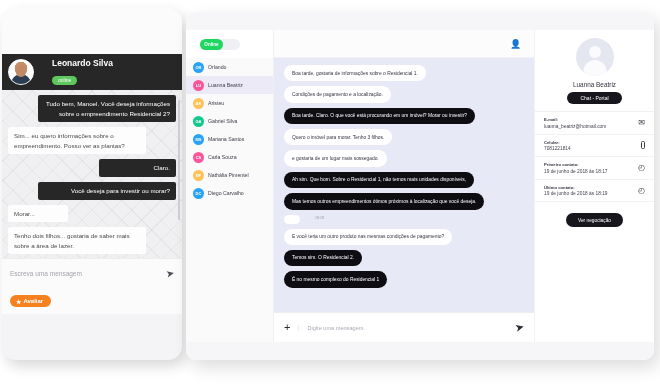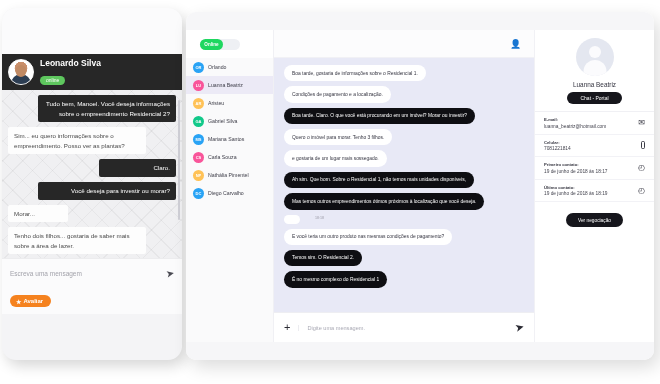--- a/index.html
+++ b/index.html
@@ -19,21 +19,21 @@
     border-radius: 14px;
     box-shadow: 4px 6px 14px rgba(0,0,0,0.16);
     overflow: hidden;
   }
   #phone-top-blank { height: 46px; background: #fbfbfc; }
   .ph-header {
     background: #272727;
     height: 36px;
     display: flex; align-items: center;
     padding: 0 6px;
-    gap: 6px;
+    gap: 18px;
   }
   .ph-avatar {
     width: 26px; height: 26px; border-radius: 50%;
     background: radial-gradient(circle at 50% 34%, #c98f6b 0 32%, #ffffff 33% 100%);
     border: 1.5px solid #ffffff;
     position: relative; overflow: hidden; flex: 0 0 auto;
   }
   .ph-avatar::after {
     content: ""; position: absolute; left: 50%; top: 58%;
     transform: translateX(-50%);

